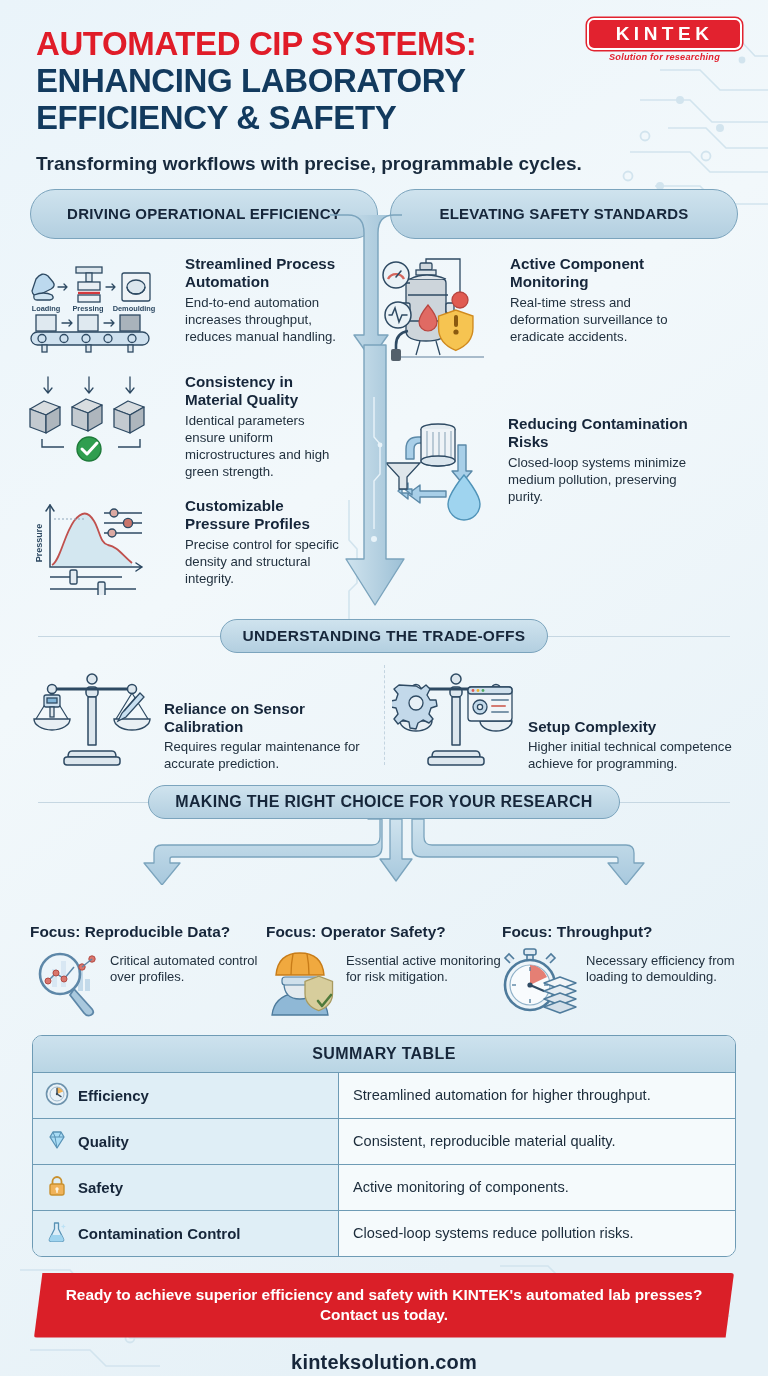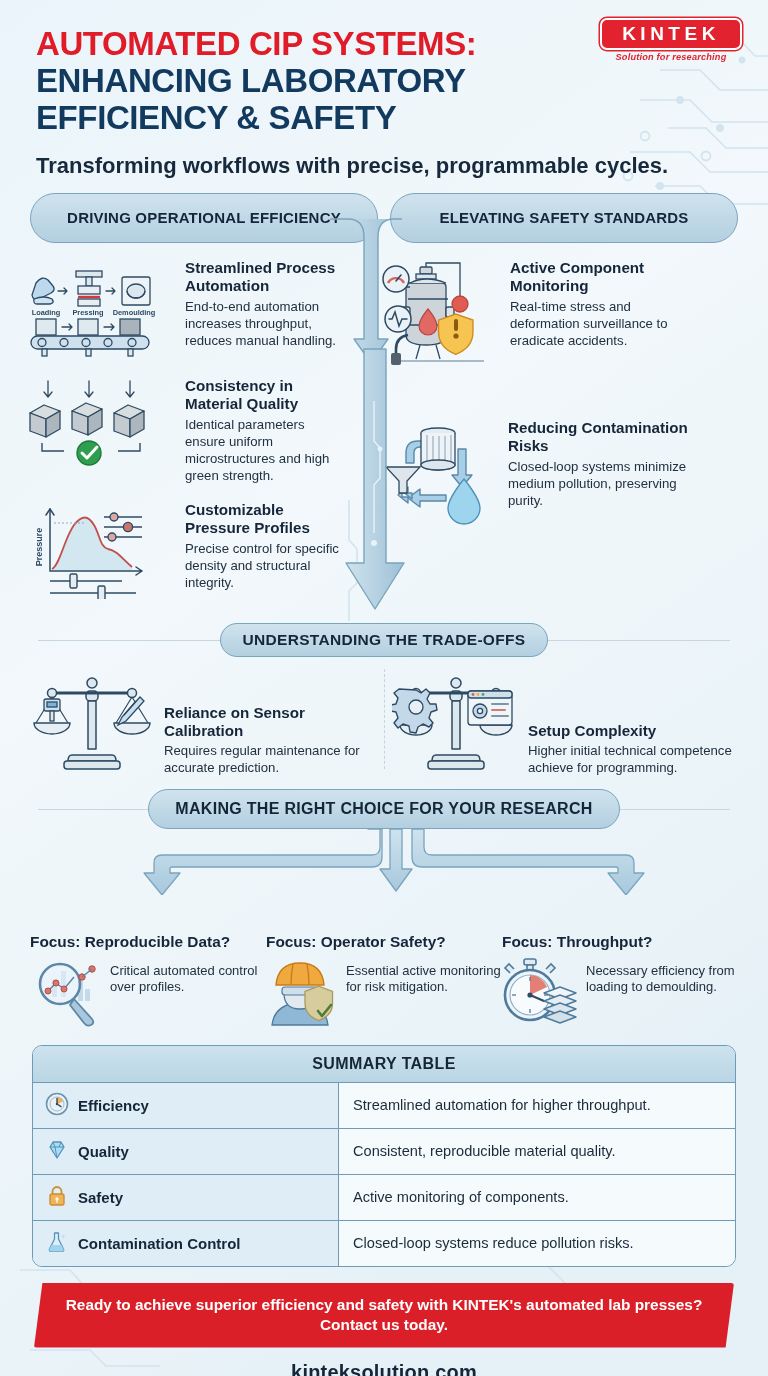--- a/index.html
+++ b/index.html
@@ -12,23 +12,23 @@
     color:#1c2b3a;
   }
   #bg-circuit{ position:absolute; inset:0; width:768px; height:1376px; z-index:0; pointer-events:none; }
   .page{ position:relative; z-index:2; width:768px; height:1376px; }
 
   
   .header{ padding:26px 36px 0 36px; position:relative; }
   .title{ font-weight:bold; letter-spacing:-0.4px; }
   .title .l1{ display:block; color:#e01c28; font-size:33px; line-height:1.12; }
   .title .l2, .title .l3{ display:block; color:#123a5e; font-size:33px; line-height:1.12; }
-  .subtitle{ margin-top:16px; font-size:22px; font-weight:bold; color:#17293c; }
-
-  .logo{ position:absolute; right:26px; top:18px; width:142px; text-align:center; }
+  .subtitle{ margin-top:16px; font-size:19px; font-weight:bold; color:#17293c; }
+
+  .logo{ position:absolute; right:26px; top:18px; width:155px; text-align:center; }
   .logo-pill{
     background:#e2222f; border-radius:7px; padding:4px 6px 5px 6px;
     border:2px solid #fff; box-shadow:0 0 0 1.5px #e2222f;
   }
   .logo-word{
     color:#fff; font-weight:bold; font-size:19px; letter-spacing:4.5px;
     font-family:"Liberation Sans", sans-serif; line-height:1;
   }
   .logo-tag{ color:#e2222f; font-size:9.2px; font-style:italic; font-weight:bold; margin-top:2px; letter-spacing:.2px;}
 
@@ -71,21 +71,21 @@
     content:""; position:absolute; left:50%; top:12px; bottom:8px; width:0;
     border-left:1.5px dashed #c3d4e0;
   }
   .to{ flex:1; display:flex; gap:8px; align-items:flex-end; }
   .to .txt{ padding-top:6px; }
   .to h3{ font-size:15.2px; font-weight:bold; color:#16263a; line-height:1.2; margin-bottom:3px; }
   .to p{ font-size:13.2px; line-height:1.28; color:#22313f; }
 
   
   .choice-band{ margin-top:12px; }
-  .choice-band .pill{ height:40px; font-size:16px; padding:0 26px; }
+  .choice-band .pill{ height:34px; font-size:16px; padding:0 26px; }
 
   #choice-arrows{ display:block; margin:0 auto; }
 
   .focus-row{ display:flex; padding:0 30px; margin-top:-2px; }
   .focus{ flex:1; }
   .focus h4{ font-size:15.4px; font-weight:bold; color:#16263a; margin-bottom:6px;margin-top:40px; }
   .focus .fbody{ display:flex; gap:8px; align-items:flex-start; }
   .focus p{ font-size:13px; line-height:1.26; color:#22313f; padding-top:6px; }
 
   

